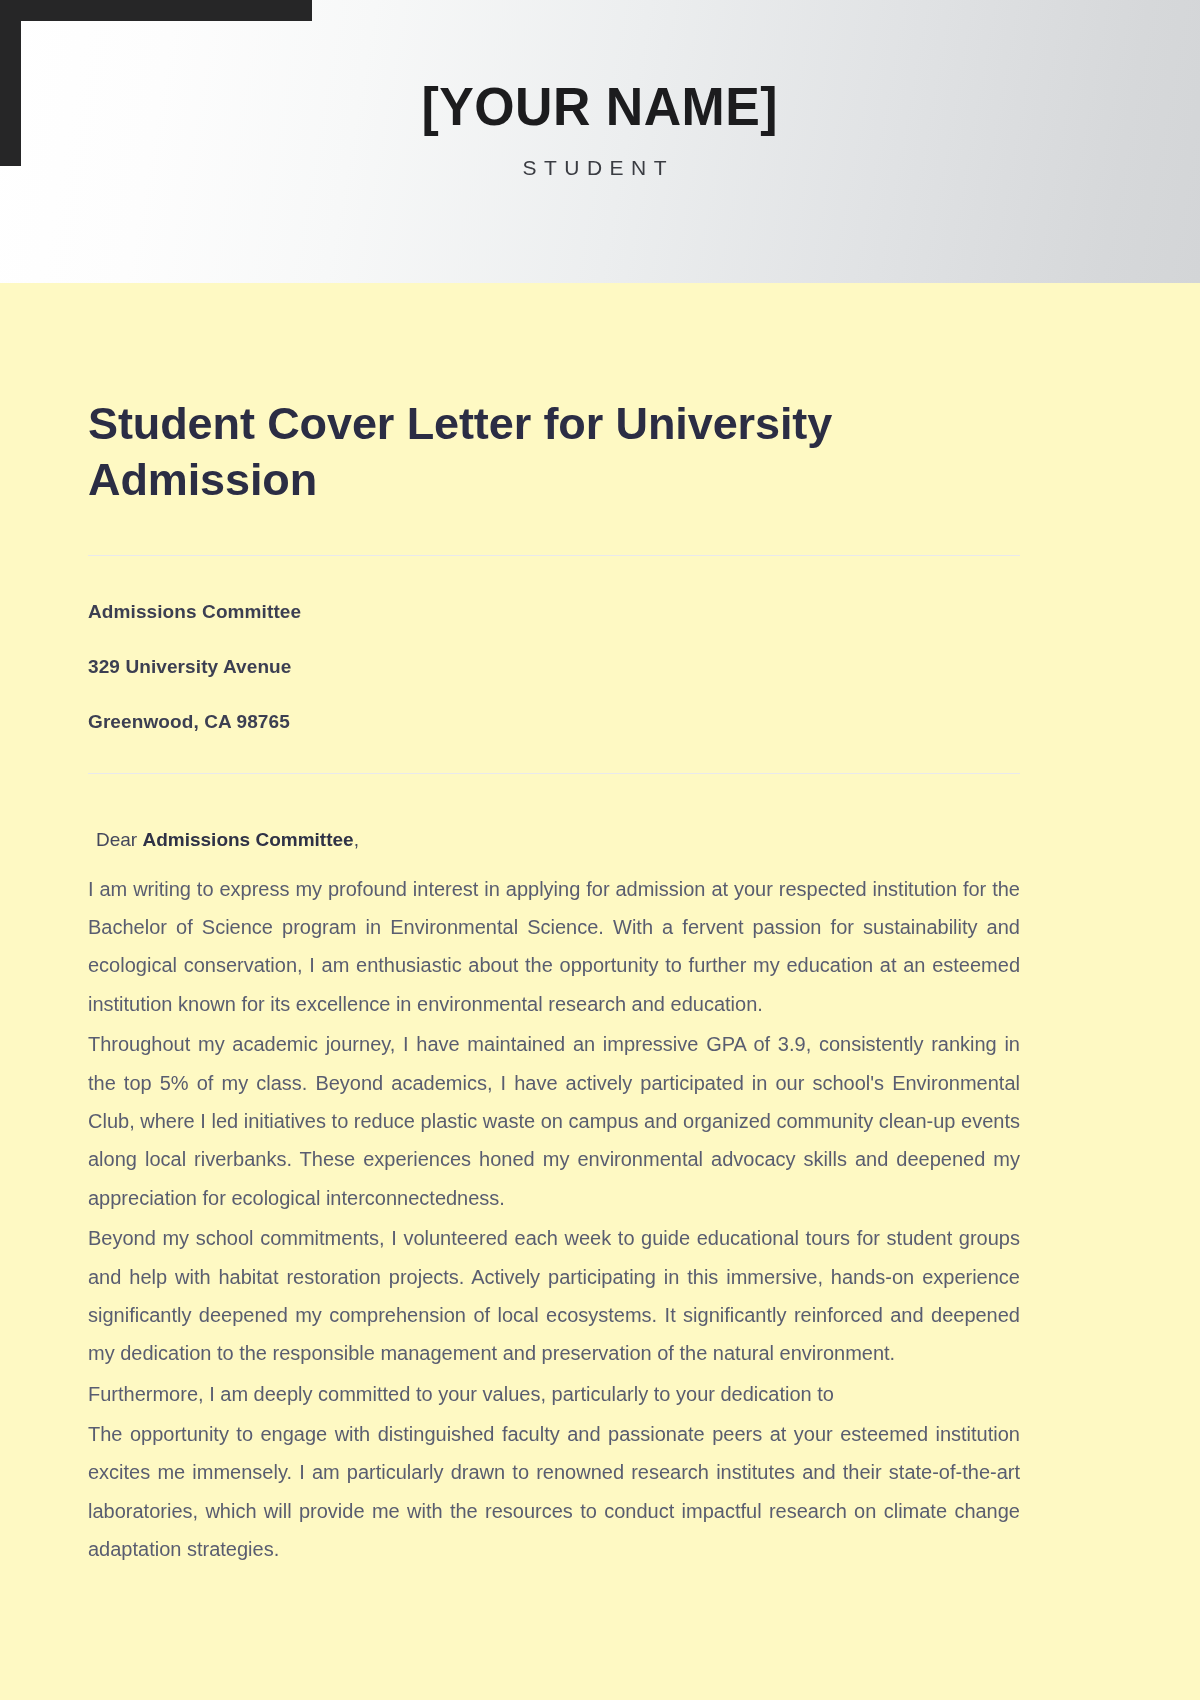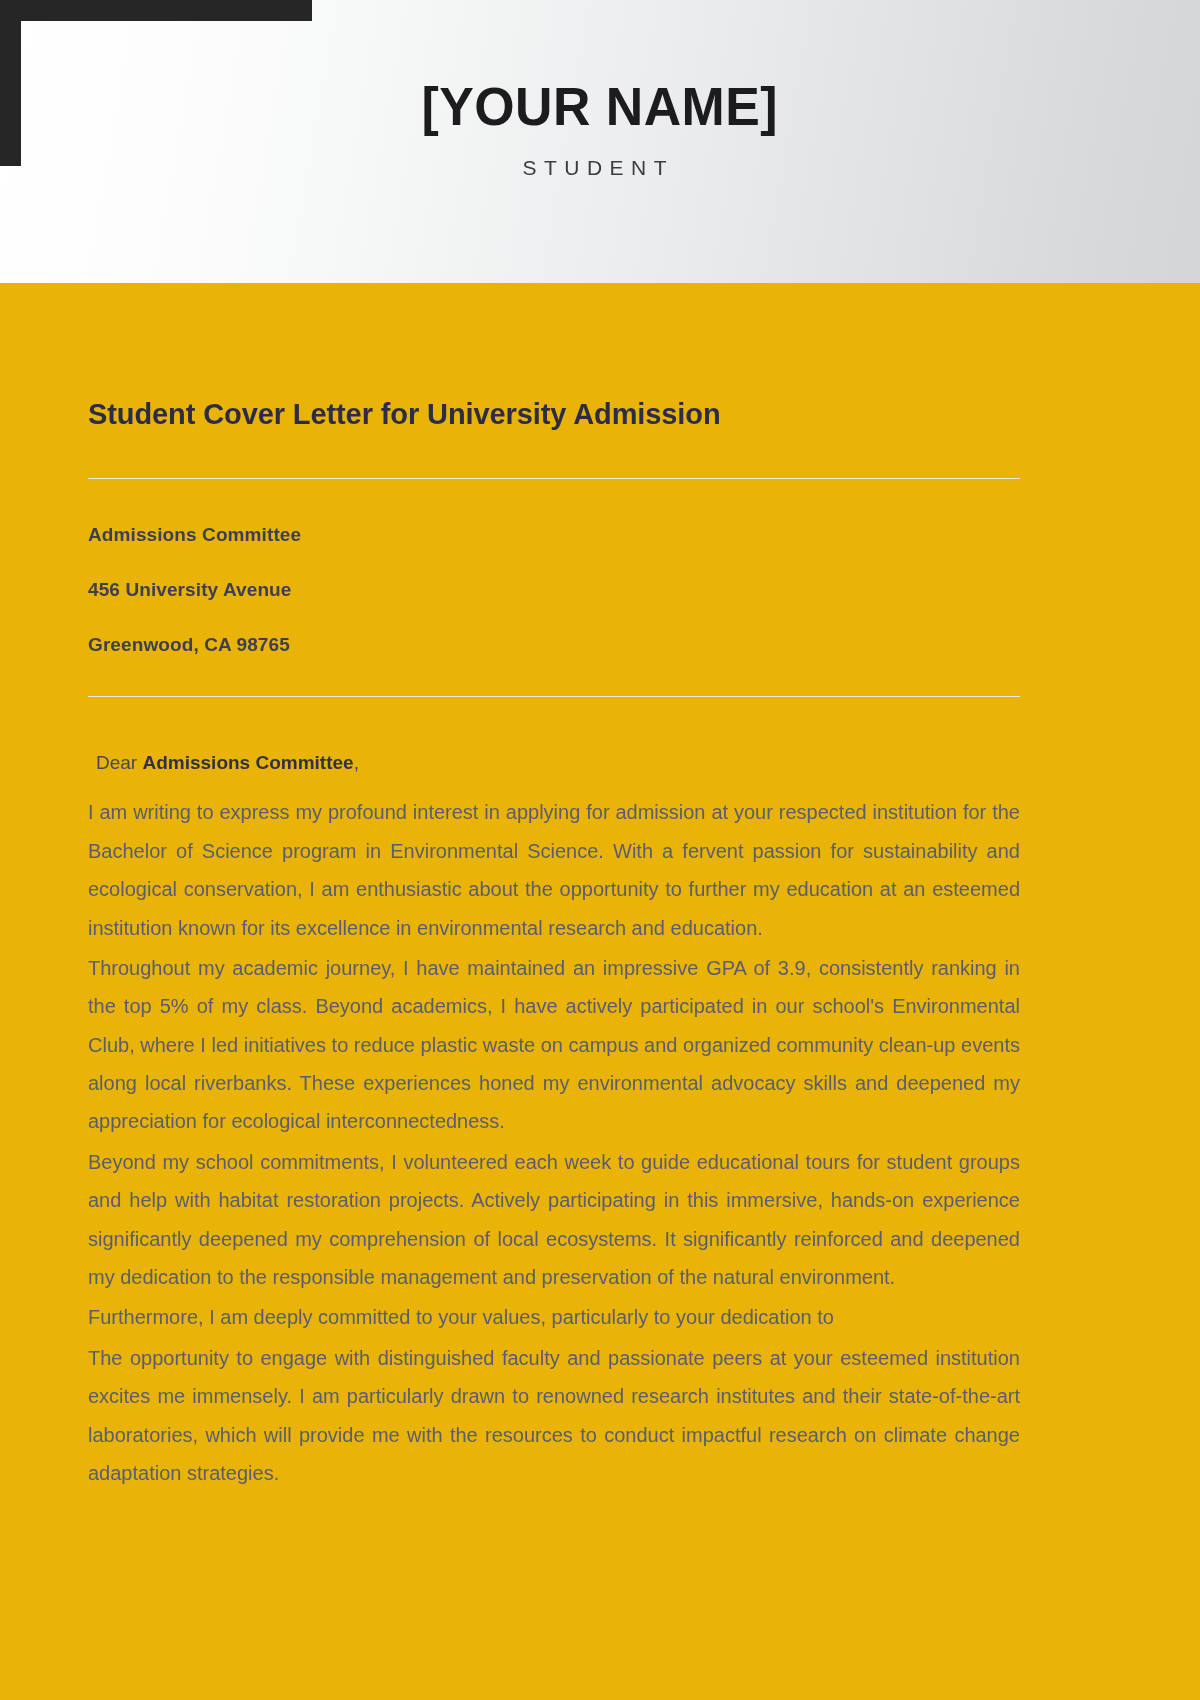--- a/index.html
+++ b/index.html
@@ -12,21 +12,21 @@
     height: 1700px;
     overflow: hidden;
     font-family: "Liberation Sans", sans-serif;
     -webkit-font-smoothing: antialiased;
   }
 
   .page {
     position: relative;
     width: 1200px;
     height: 1700px;
-    background: #eab308;
+    background: #fef9c3;
     overflow: hidden;
   }
 
   
   .header-band {
     position: absolute;
     left: 0;
     top: 0;
     width: 1200px;
     height: 283px;
@@ -99,21 +99,21 @@
     position: absolute;
     left: 88px;
     top: 283px;
     width: 932px;
   }
 
   .doc-title {
     margin: 0;
     padding-top: 113px;
     font-family: "Liberation Sans Narrow", "Liberation Sans", sans-serif;
-    font-size: 29px;
+    font-size: 45px;
     font-weight: 700;
     letter-spacing: -0.1px;
     color: #2b2d44;
     line-height: 1.25;
   }
 
   .rule {
     height: 1px;
     background: #e9e9ec;
     margin: 0;
@@ -179,21 +179,21 @@
     </div>
   </div>
 
   <div class="doc">
 
     <h1 class="doc-title">Student Cover Letter for University Admission</h1>
     <hr class="rule rule-title">
 
     <div class="address-block">
       <p class="address-line">Admissions Committee</p>
-      <p class="address-line">456 University Avenue</p>
+      <p class="address-line">329 University Avenue</p>
       <p class="address-line">Greenwood, CA 98765</p>
     </div>
 
     <hr class="rule rule-address">
 
     <div class="letter-body">
       <p class="salutation"><span>Dear </span><b>Admissions Committee</b><span>,</span></p>
 
       <p class="para">I am writing to express my profound interest in applying for admission at your respected institution for the Bachelor of Science program in Environmental Science. With a fervent passion for sustainability and ecological conservation, I am enthusiastic about the opportunity to further my education at an esteemed institution known for its excellence in environmental research and education.</p>
       <p class="para">Throughout my academic journey, I have maintained an impressive GPA of 3.9, consistently ranking in the top 5% of my class. Beyond academics, I have actively participated in our school's Environmental Club, where I led initiatives to reduce plastic waste on campus and organized community clean-up events along local riverbanks. These experiences honed my environmental advocacy skills and deepened my appreciation for ecological interconnectedness.</p>

